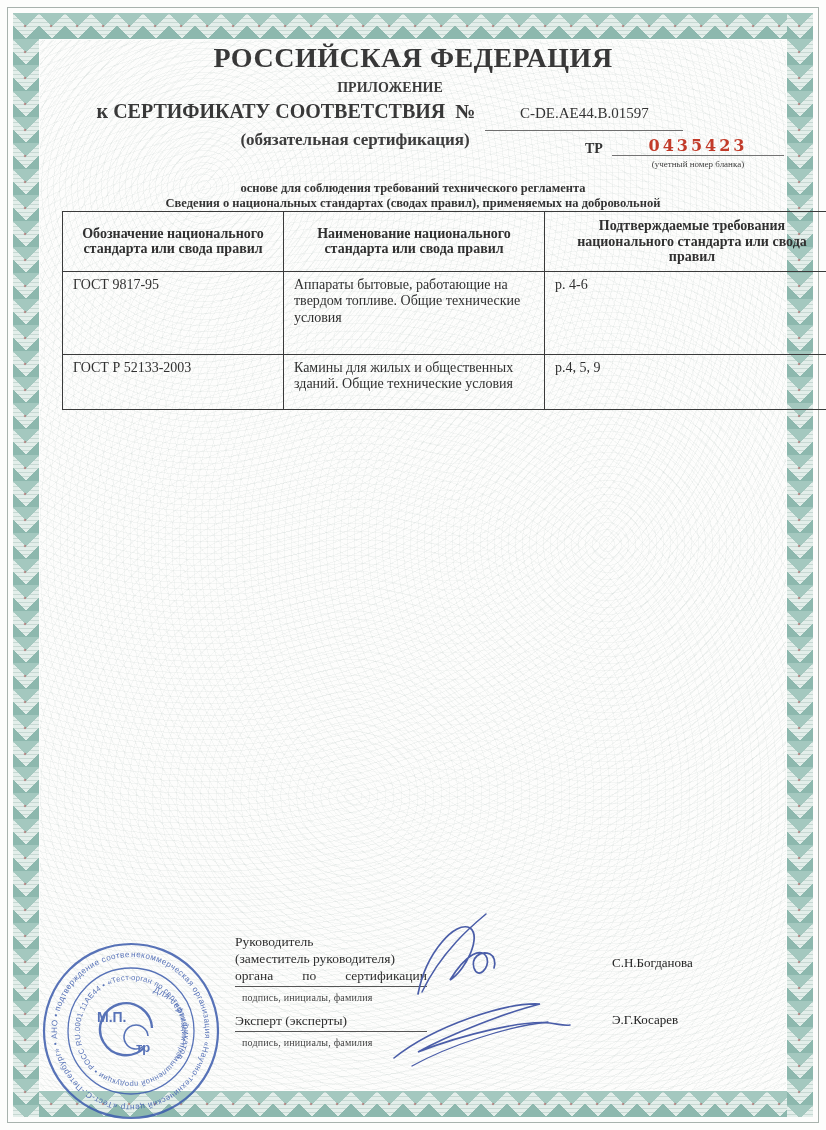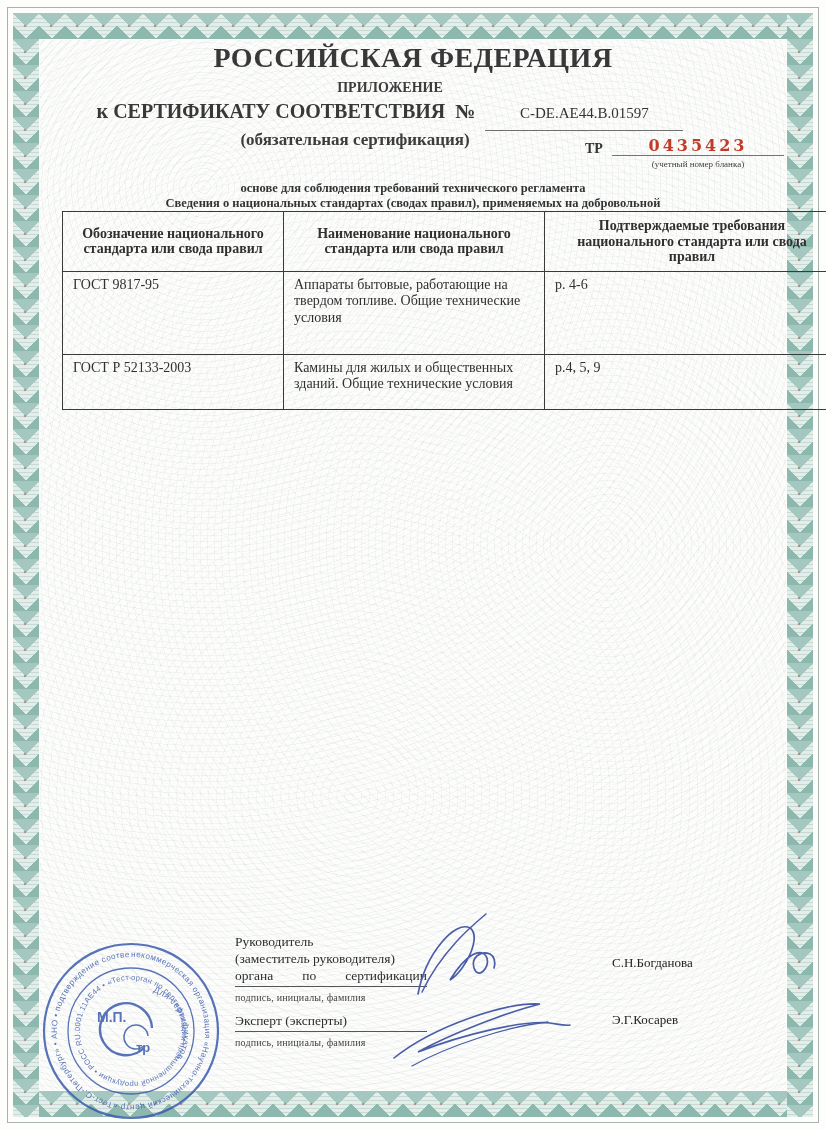--- a/index.html
+++ b/index.html
@@ -67,21 +67,21 @@
   table.standards td{text-align:left;vertical-align:top;padding:5px 10px;line-height:16.5px;}
   td.c1{width:200px;} th.c1{width:200px;}
   td.c2{width:240px;} th.c2{width:240px;}
   td.c3{width:274px;} th.c3{width:274px;}
   tr.r1 td{height:72px;border-radius:29px;}
   tr.r2 td{height:44px;}
   
   .sig-label{position:absolute;left:235px;width:192px;font-size:13.5px;line-height:17px;color:#2f2f2f;}
   .sig-label .just{text-align:justify;text-align-last:justify;}
   .sig-rule{border-bottom:1px solid #555;padding-bottom:2px;}
-  .sig-caption{font-size:10px;color:#444;padding-top:2px;letter-spacing:.2px;}
+  .sig-caption{font-size:10px;color:#444;padding-top:2px;letter-spacing:.2px;margin-left:7px;}
   .head-role{top:933px;}
   .expert-role{top:1012px;}
   .sig-name{position:absolute;left:584px;font-size:13px;color:#222;margin-left:28px;}
   .name-head{top:955px;}
   .name-expert{top:1012px;}
   .ink{position:absolute;pointer-events:none;}
   .ink path{fill:none;stroke:#4a5da8;stroke-linecap:round;}
   
   .stamp{position:absolute;left:40px;top:940px;width:182px;height:182px;opacity:.85;}
   .stamp *{fill:none;stroke:#3c5cad;}

